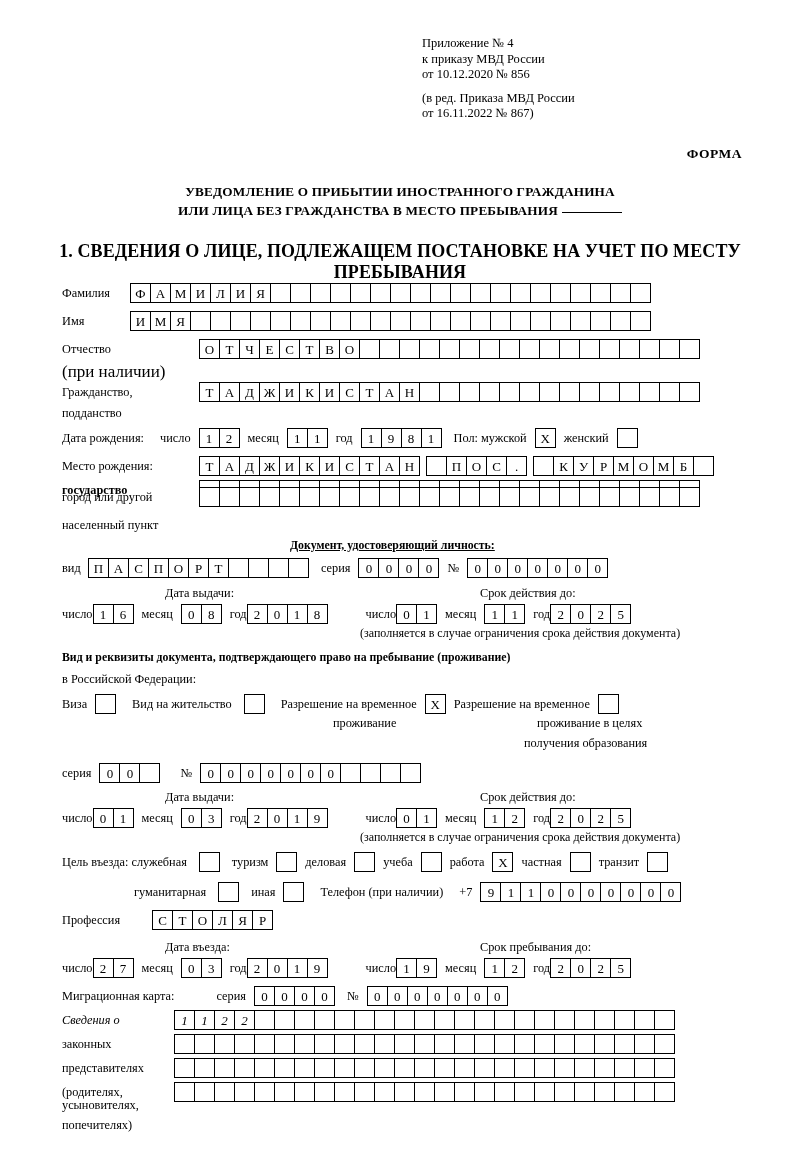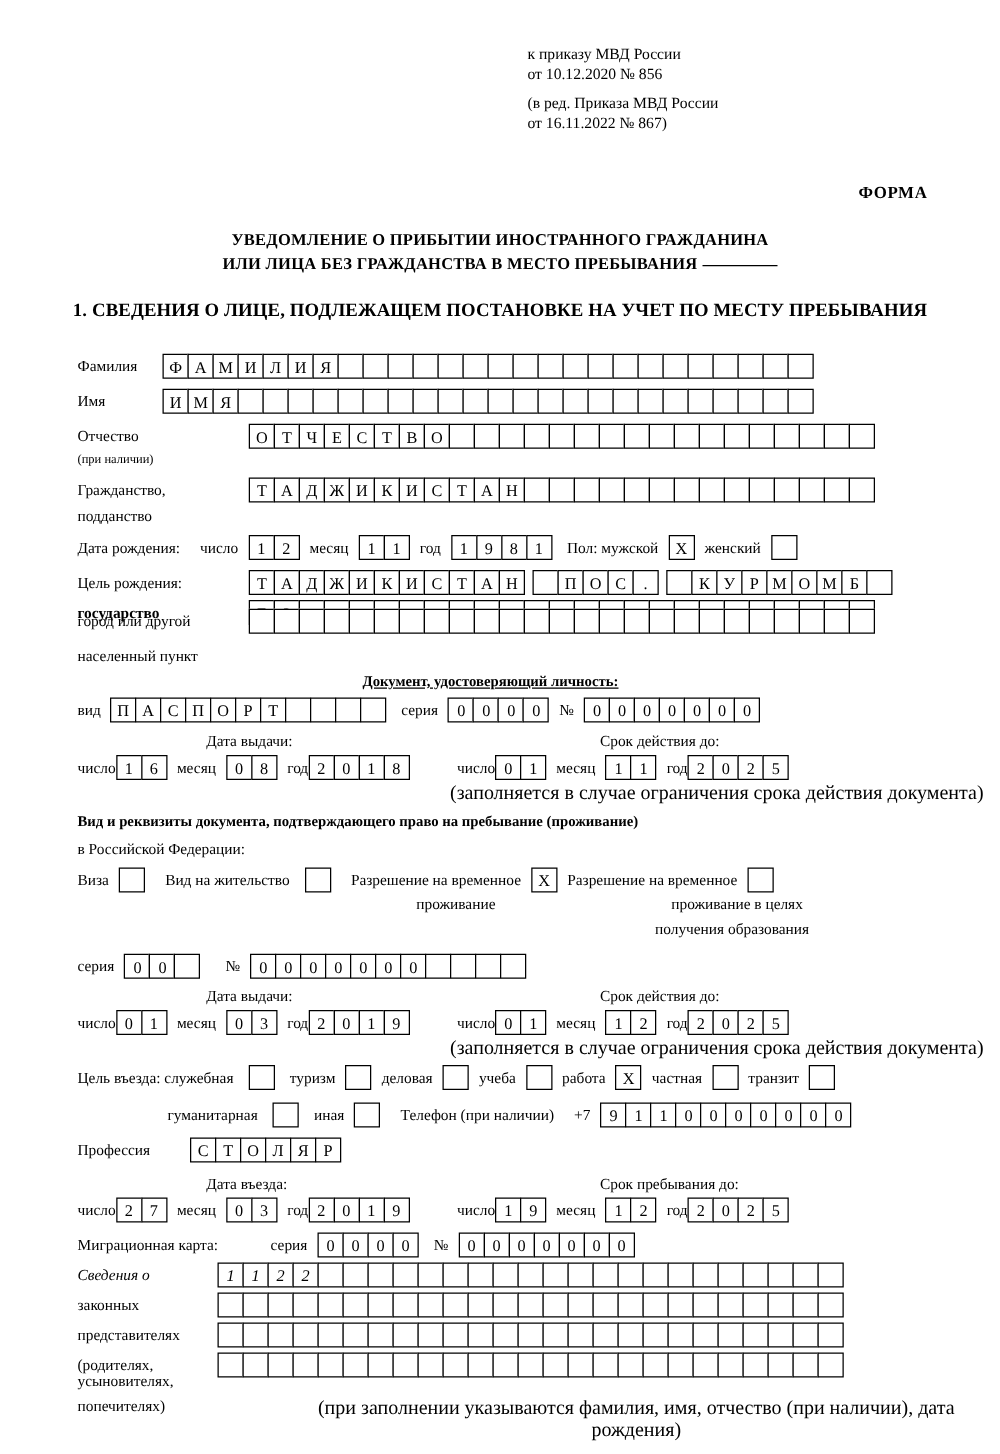--- a/index.html
+++ b/index.html
@@ -64,34 +64,34 @@
     margin-left: 4px;
   }
 
   .section-title {
     position: absolute;
     top: 241px;
     left: 0;
     width: 800px;
     text-align: center;
     font-weight: bold;
-    font-size: 15px;
+    font-size: 18px;
     letter-spacing: 0.1px;
   }
 
   
   .row {
     position: absolute;
     display: flex;
     align-items: center;
     font-size: 12.3px;
     white-space: nowrap;
   }
   .lbl { font-size: 12.3px; }
-  .lbl.small { font-size: 10px; }
+  .lbl.small { font-size: 17px; }
 
   
   .boxes { display: flex; }
   .bx {
     width: 21px;
     height: 20px;
     border: 1px solid #000;
     margin-left: -1px;
     text-align: center;
     font-size: 13px;
@@ -110,33 +110,34 @@
     display: inline-block;
     text-align: center;
     font-size: 13px;
     line-height: 19px;
     box-sizing: border-box;
     vertical-align: middle;
   }
   .center-note {
     position: absolute;
     text-align: center;
-    font-size: 16px;
+    font-size: 12px;
   }
   .bold { font-weight: bold; }
   .sp8 { width: 8px; }
   .sp12 { width: 12px; }
   .sp16 { width: 16px; }
 </style>
 </head>
 <body>
 
 <div class="page">
 
   <div class="header-block">
+    <div class="hb-line">Приложение № 4</div>
     <div class="hb-line">к приказу МВД России</div>
     <div class="hb-line">от 10.12.2020 № 856</div>
     <div class="hb-gap"></div>
     <div class="hb-line">(в ред. Приказа МВД России</div>
     <div class="hb-line">от 16.11.2022 № 867)</div>
   </div>
 
   <div class="forma">ФОРМА</div>
 
   <div class="title">
@@ -309,21 +310,21 @@
     <span class="lbl">Пол: мужской</span>
     <span class="sp8"></span>
     <span class="chk">Х</span>
     <span class="sp8"></span>
     <span class="lbl">женский</span>
     <span class="sp8"></span>
     <span class="chk"></span>
   </div>
 
   <div class="row" style="top:456px; left:62px;">
-    <span class="lbl" style="width:137px;">Цель рождения:</span>
+    <span class="lbl" style="width:137px;">Место рождения:</span>
     <span class="boxes" id="birthplace-boxes-1">
         <span class="bx">Т</span>
         <span class="bx">А</span>
         <span class="bx">Д</span>
         <span class="bx">Ж</span>
         <span class="bx">И</span>
         <span class="bx">К</span>
         <span class="bx">И</span>
         <span class="bx">С</span>
         <span class="bx">Т</span>
@@ -881,15 +882,14 @@
         <span class="bx"></span>
       </span>
   </div>
   <div class="row" style="top:1098px; left:62px;">
     <span class="lbl">усыновителях,</span>
   </div>
   <div class="row" style="top:1118px; left:62px;">
     <span class="lbl">попечителях)</span>
   </div>
 
-  <div class="center-note" style="top:1118px; left:218px;">(при заполнении указываются фамилия, имя, отчество (при наличии), дата рождения)</div>
 
 </div>
 
 </body></html>

